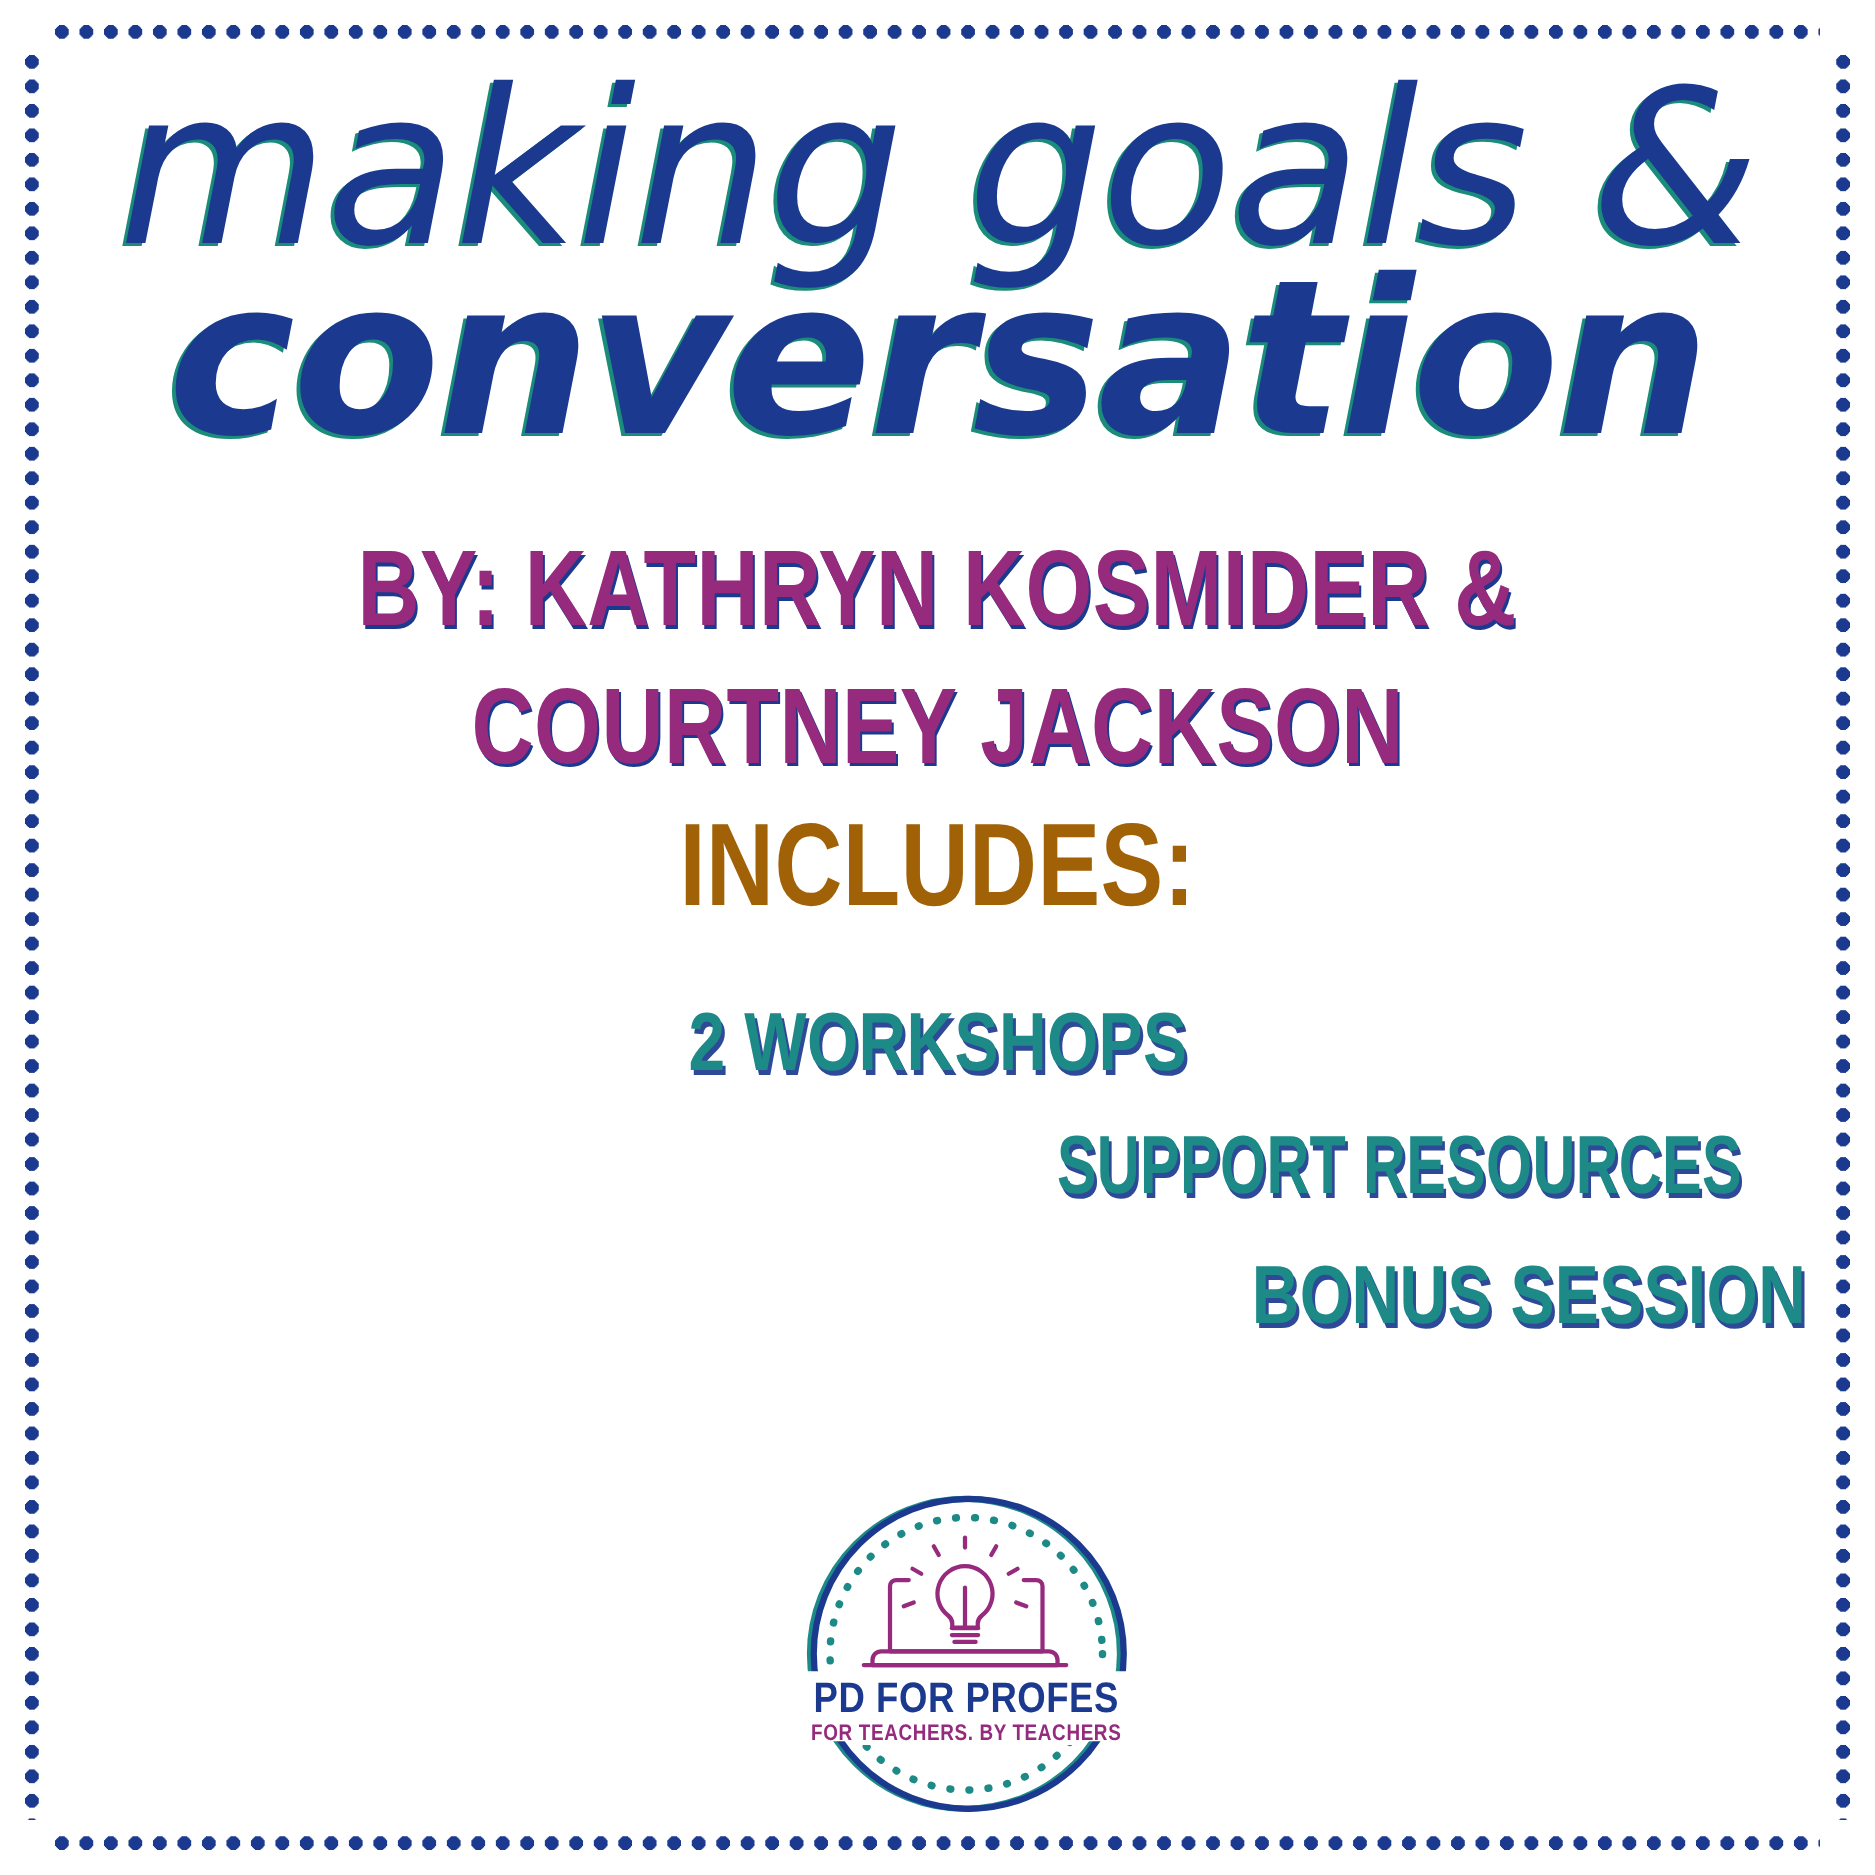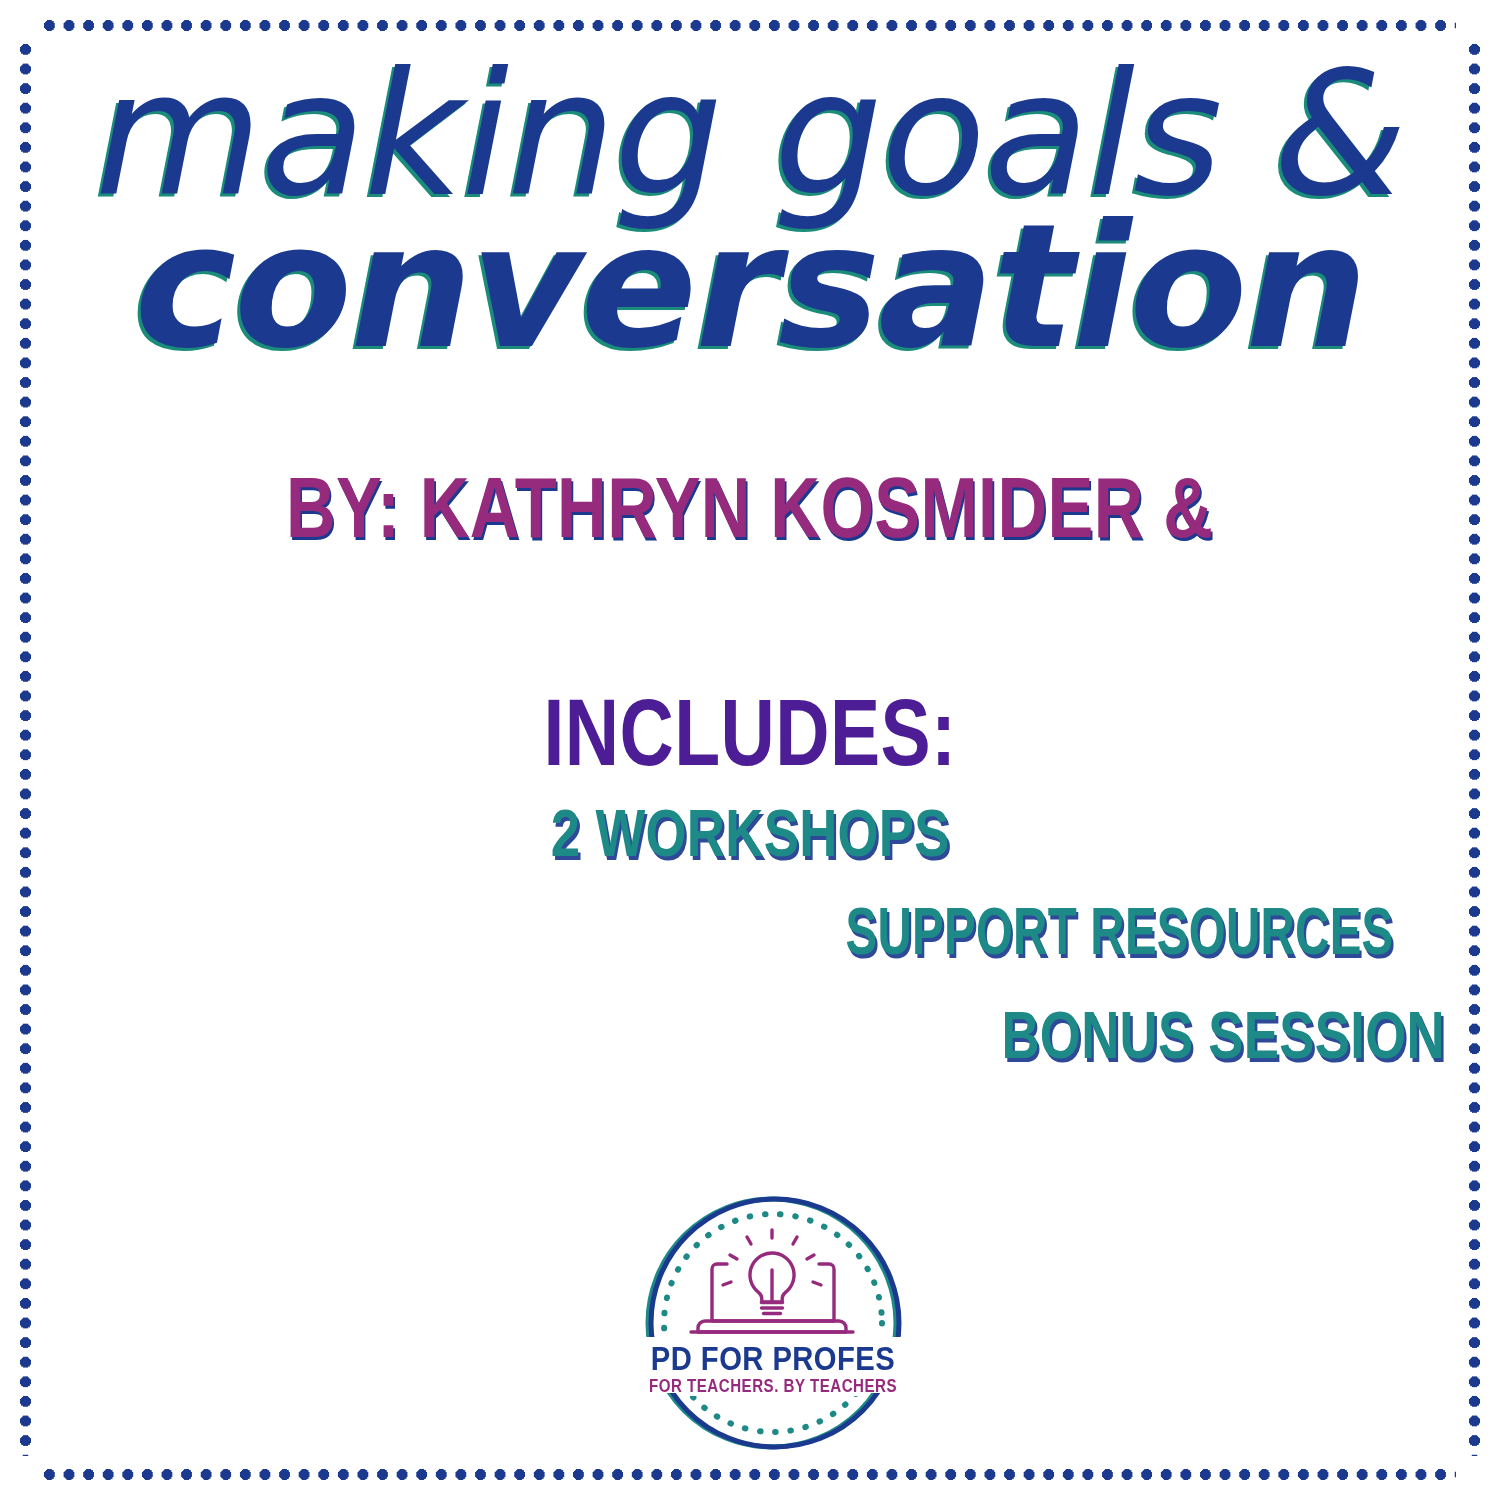--- a/index.html
+++ b/index.html
@@ -81,26 +81,26 @@
     white-space: nowrap;
     line-height: 1;
     transform-origin: center top;
   }
   .byline {
     color: #962b7e;
     font-size: 86px;
     letter-spacing: 0.005em;
     text-shadow: 2px 3px 0 #1b3a8f;
   }
-  .byline-1 { top: 464px; }
+  .byline-1 { top: 428px; }
   .byline-2 { top: 538px; }
 
   .includes-head {
-    top: 686px;
-    color: #4c1d95;
+    top: 645px;
+    color: #a16207;
     font-size: 94px;
     letter-spacing: 0.005em;
   }
 
   .includes-item {
     color: #1d8a87;
     font-size: 66px;
     letter-spacing: 0.005em;
     text-shadow: 3px 4px 0 rgba(27,58,143,0.92);
   }
@@ -135,20 +135,23 @@
   <div class="frame-dots frame-left"></div>
   <div class="frame-dots frame-right"></div>
 
   <div class="script-title">
     <span class="script-line script-line-1">making goals &amp;</span>
     <span class="script-line script-line-2">conversation</span>
   </div>
 
   <div class="blockline byline byline-1">
     <span class="squeeze">BY: KATHRYN KOSMIDER &amp;</span>
+  </div>
+  <div class="blockline byline byline-2">
+    <span class="squeeze">COURTNEY JACKSON</span>
   </div>
 
   <div class="blockline includes-head">
     <span class="squeeze">INCLUDES:</span>
   </div>
   <div class="blockline includes-item item-1">
     <span class="squeeze">2 WORKSHOPS</span>
   </div>
   <div class="blockline includes-item item-2">
     <span class="squeeze squeeze-tight">SUPPORT RESOURCES</span>

